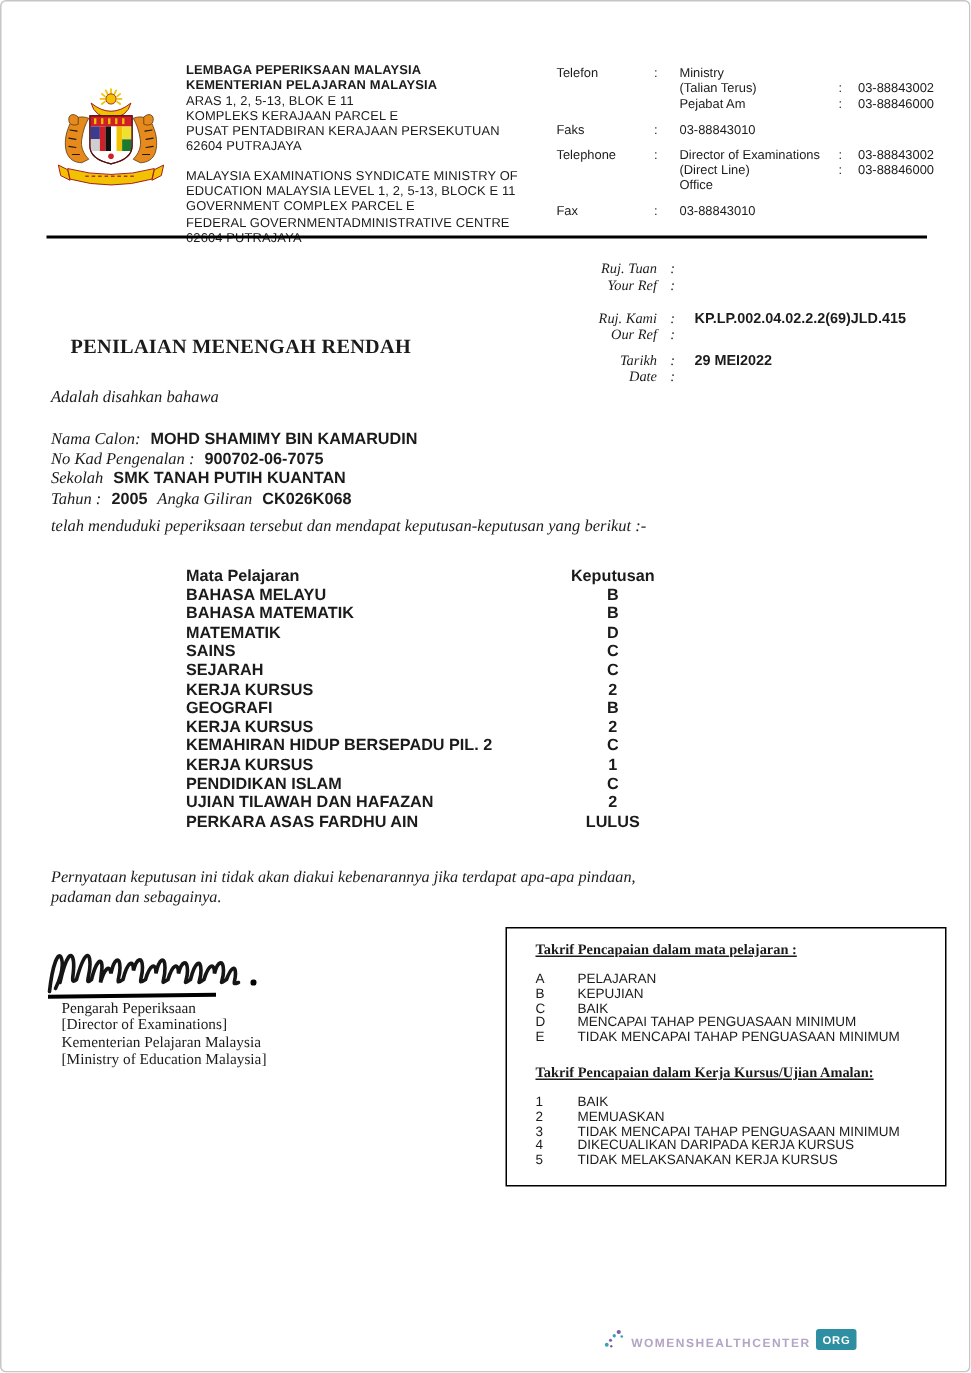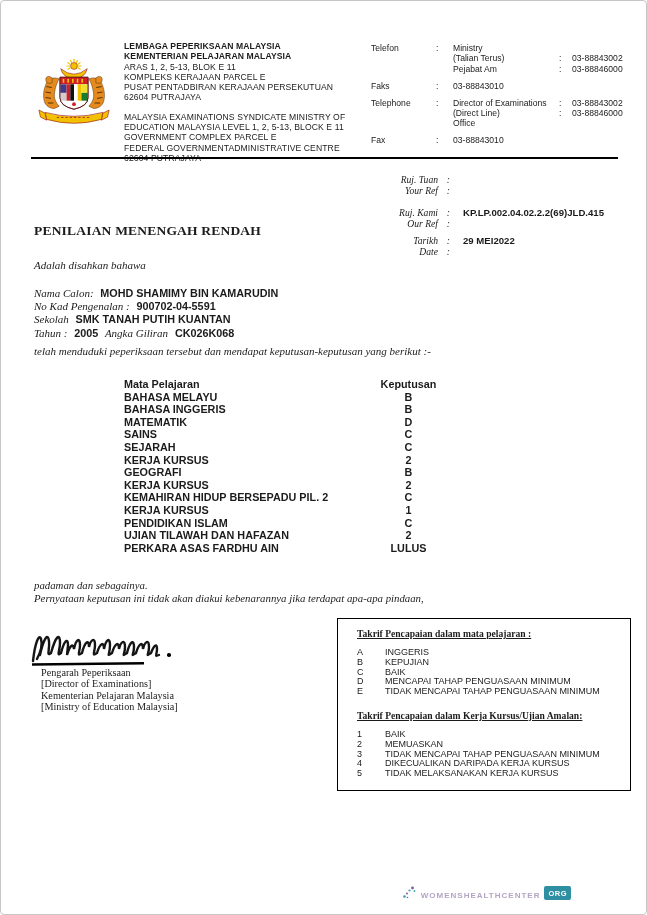--- a/index.html
+++ b/index.html
@@ -21,21 +21,21 @@
   
   .rule{left:30px;top:156px;width:587px;height:2px;background:#000;}
   
   .refs{left:332px;top:173px;font-family:"Liberation Serif",serif;font-style:italic;font-size:9.6px;}
   .ref-row{display:flex;line-height:11px;}
   .ref-label{width:105px;text-align:right;}
   .ref-colon{width:12px;text-align:right;}
   .ref-value{margin-left:13px;font-family:"Liberation Sans",sans-serif;font-style:normal;font-weight:bold;}
   .rgap1{height:11px;} .rgap2{height:6px;}
   
-  .doc-title{left:33px;top:222px;font-family:"Liberation Serif",serif;font-weight:bold;font-size:13.5px;letter-spacing:.2px;}
+  .doc-title{left:46px;top:222px;font-family:"Liberation Serif",serif;font-weight:bold;font-size:13.5px;letter-spacing:.2px;}
   .it{font-family:"Liberation Serif",serif;font-style:italic;}
   .intro{left:33px;top:258px;font-size:11px;}
   .cand{left:33px;top:286px;font-size:11px;line-height:13.2px;}
   .cand .v{font-family:"Liberation Sans",sans-serif;font-style:normal;font-weight:bold;font-size:10.8px;}
   .statement{left:33px;top:344px;font-size:11px;}
   
   .results{left:123px;top:377px;width:322px;font-weight:bold;font-size:10.8px;}
   .rrow{display:flex;line-height:12.6px;gap:38px;}
   .rsub{width:237px;}
   .rres{width:85px;text-align:center;}
@@ -247,21 +247,21 @@
 
   <div class="abs it intro nw">Adalah disahkan bahawa</div>
 
   <div class="abs it cand">
     <div class="nw">
       <span>Nama Calon:</span>
       <span class="v" style="margin-left: 4px; margin-right: 4px;">MOHD SHAMIMY BIN KAMARUDIN</span>
     </div>
     <div class="nw">
       <span>No Kad Pengenalan :</span>
-      <span class="v" style="margin-left: 4px; margin-right: 4px;">900702-04-5591</span>
+      <span class="v" style="margin-left: 4px; margin-right: 4px;">900702-06-7075</span>
     </div>
     <div class="nw">
       <span>Sekolah</span>
       <span class="v" style="margin-left: 4px; margin-right: 4px;">SMK TANAH PUTIH KUANTAN</span>
     </div>
     <div class="nw">
       <span>Tahun :</span>
       <span class="v" style="margin-left: 4px; margin-right: 4px;">2005</span>
       <span>Angka Giliran</span>
       <span class="v" style="margin-left: 4px; margin-right: 8px;">CK026K068</span>
@@ -273,21 +273,21 @@
   <div class="abs results">
     <div class="rrow">
       <span class="rsub">Mata Pelajaran</span>
       <span class="rres">Keputusan</span>
     </div>
     <div class="rrow">
         <span class="rsub">BAHASA MELAYU</span>
         <span class="rres">B</span>
       </div>
     <div class="rrow">
-        <span class="rsub">BAHASA INGGERIS</span>
+        <span class="rsub">BAHASA MATEMATIK</span>
         <span class="rres">B</span>
       </div>
     <div class="rrow">
         <span class="rsub">MATEMATIK</span>
         <span class="rres">D</span>
       </div>
     <div class="rrow">
         <span class="rsub">SAINS</span>
         <span class="rres">C</span>
       </div>
@@ -323,22 +323,22 @@
         <span class="rsub">UJIAN TILAWAH DAN HAFAZAN</span>
         <span class="rres">2</span>
       </div>
     <div class="rrow">
         <span class="rsub">PERKARA ASAS FARDHU AIN</span>
         <span class="rres">LULUS</span>
       </div>
   </div>
 
   <div class="abs it disc">
+    <div class="nw">Pernyataan keputusan ini tidak akan diakui kebenarannya jika terdapat apa-apa pindaan,</div>
     <div class="nw">padaman dan sebagainya.</div>
-    <div class="nw">Pernyataan keputusan ini tidak akan diakui kebenarannya jika terdapat apa-apa pindaan,</div>
   </div>
 
   <svg class="abs sig-svg" width="140" height="42" viewBox="0 0 140 42">
     <path d="M3,36 C5,18 9,8 11,14 C13,20 9,30 7,34
              M10,30 C14,12 18,8 19,16 C20,24 16,32 21,28
              C26,10 30,8 30,18 C30,26 26,32 31,28
              C34,16 38,12 38,20 L37,30
              C40,20 43,18 44,24 C46,14 50,12 50,20 C50,28 46,32 52,28
              C55,16 59,14 59,22 C61,14 65,12 65,20 C65,28 61,32 67,28
              C70,18 74,16 74,24 C76,14 80,12 80,20 C80,30 76,32 82,28
@@ -354,21 +354,21 @@
     <div class="nw">[Director of Examinations]</div>
     <div class="nw">Kementerian Pelajaran Malaysia</div>
     <div class="nw">[Ministry of Education Malaysia]</div>
   </div>
 
   <div class="abs legend">
     <div class="lg-h nw">Takrif Pencapaian dalam mata pelajaran :</div>
     <div class="lg-list">
       <div class="lg-item">
           <span class="lg-key">A</span>
-          <span class="nw">INGGERIS</span>
+          <span class="nw">PELAJARAN</span>
         </div>
       <div class="lg-item">
           <span class="lg-key">B</span>
           <span class="nw">KEPUJIAN</span>
         </div>
       <div class="lg-item">
           <span class="lg-key">C</span>
           <span class="nw">BAIK</span>
         </div>
       <div class="lg-item">

